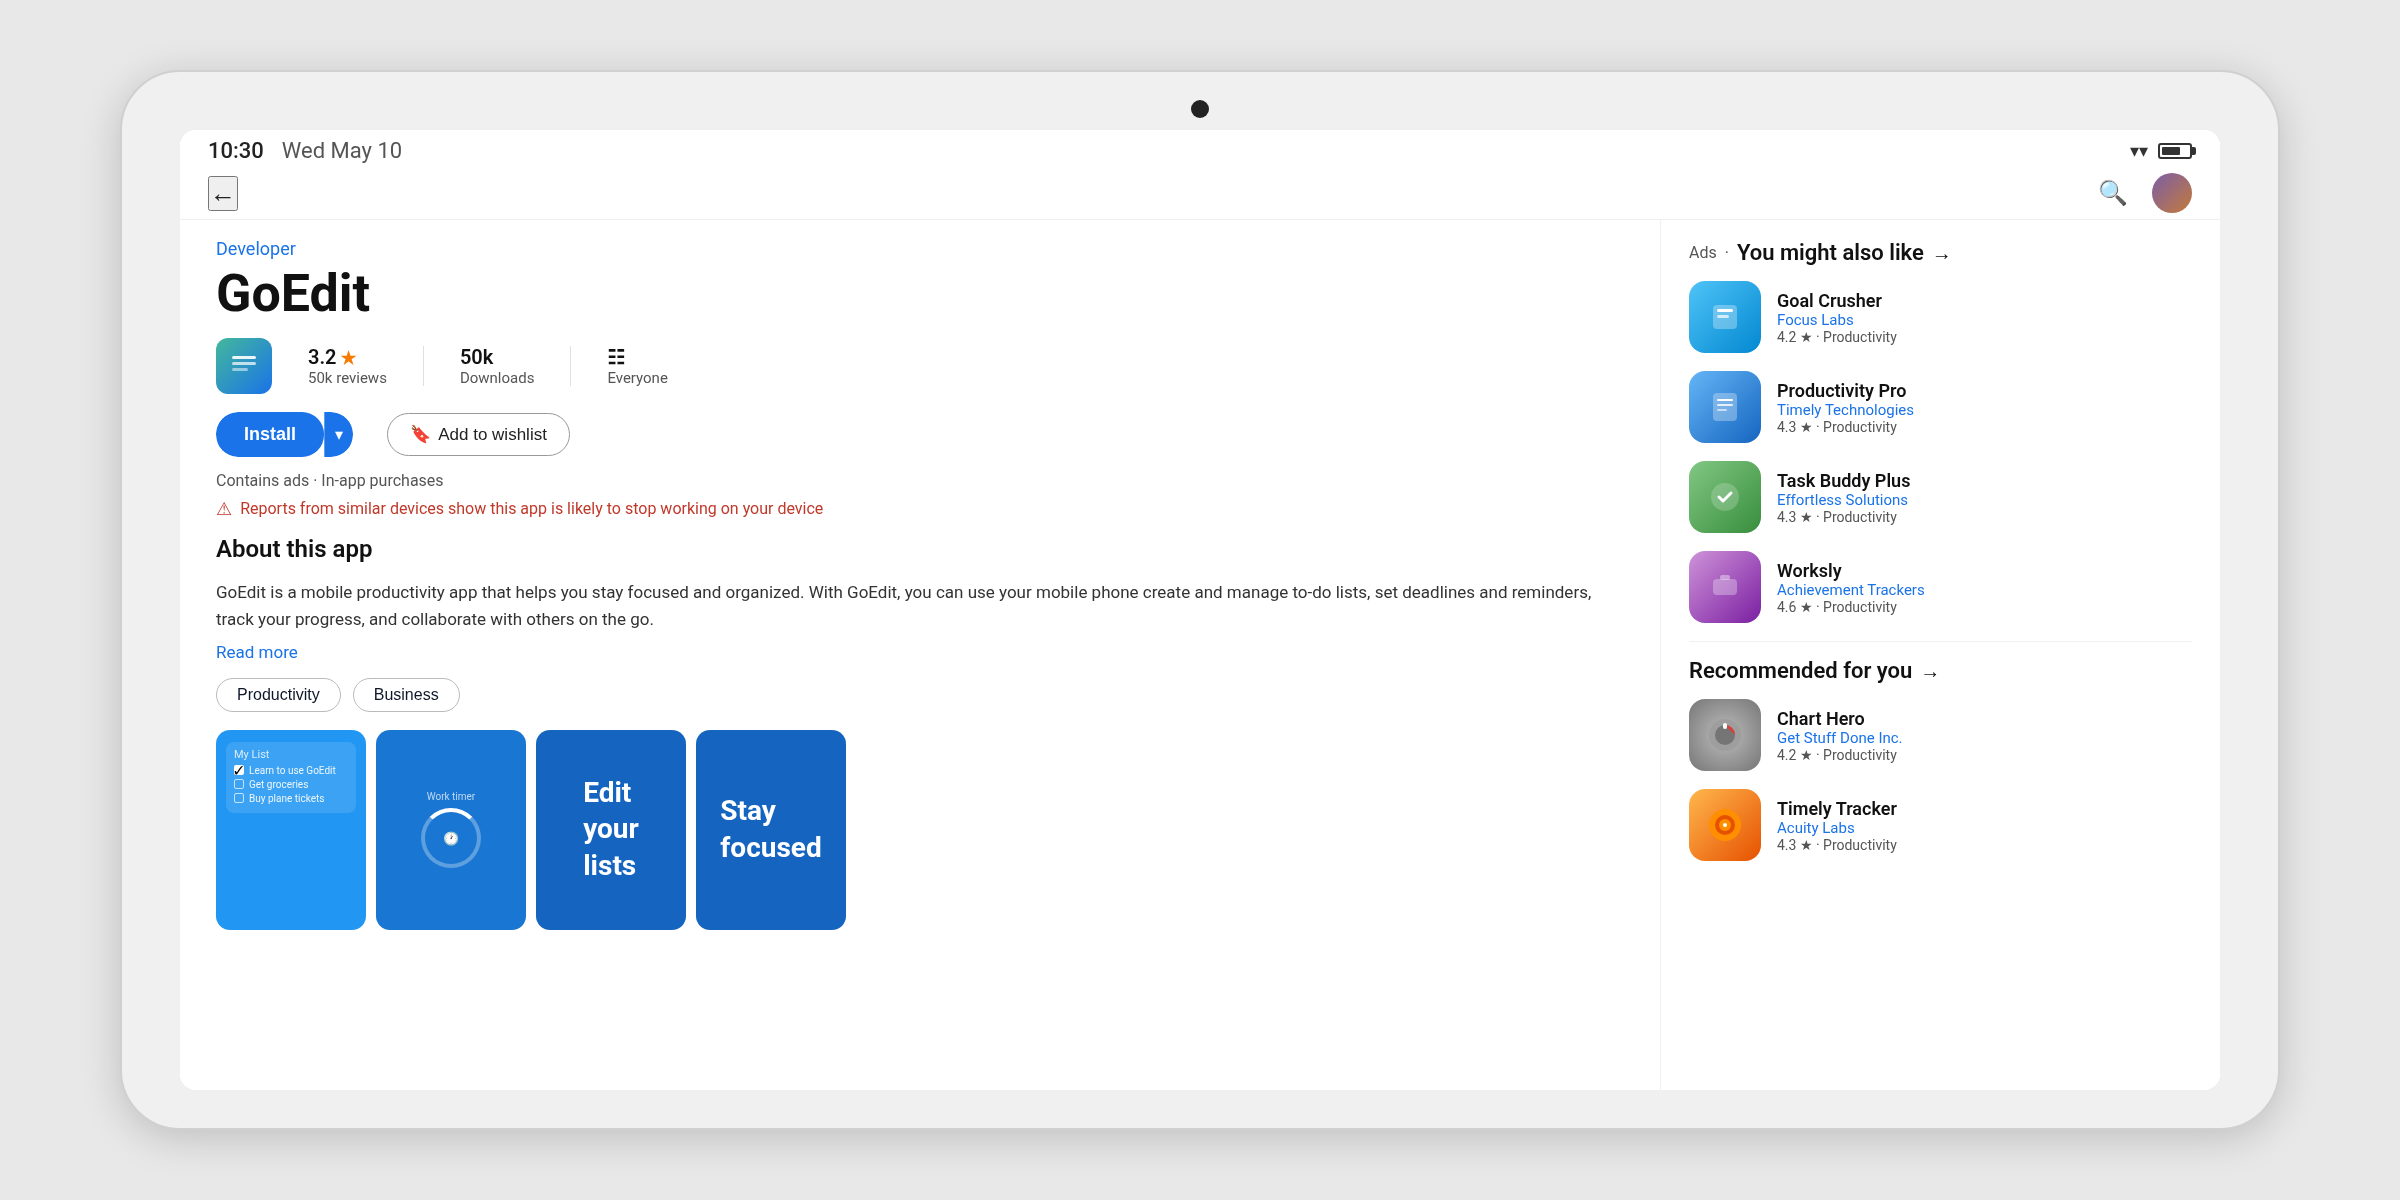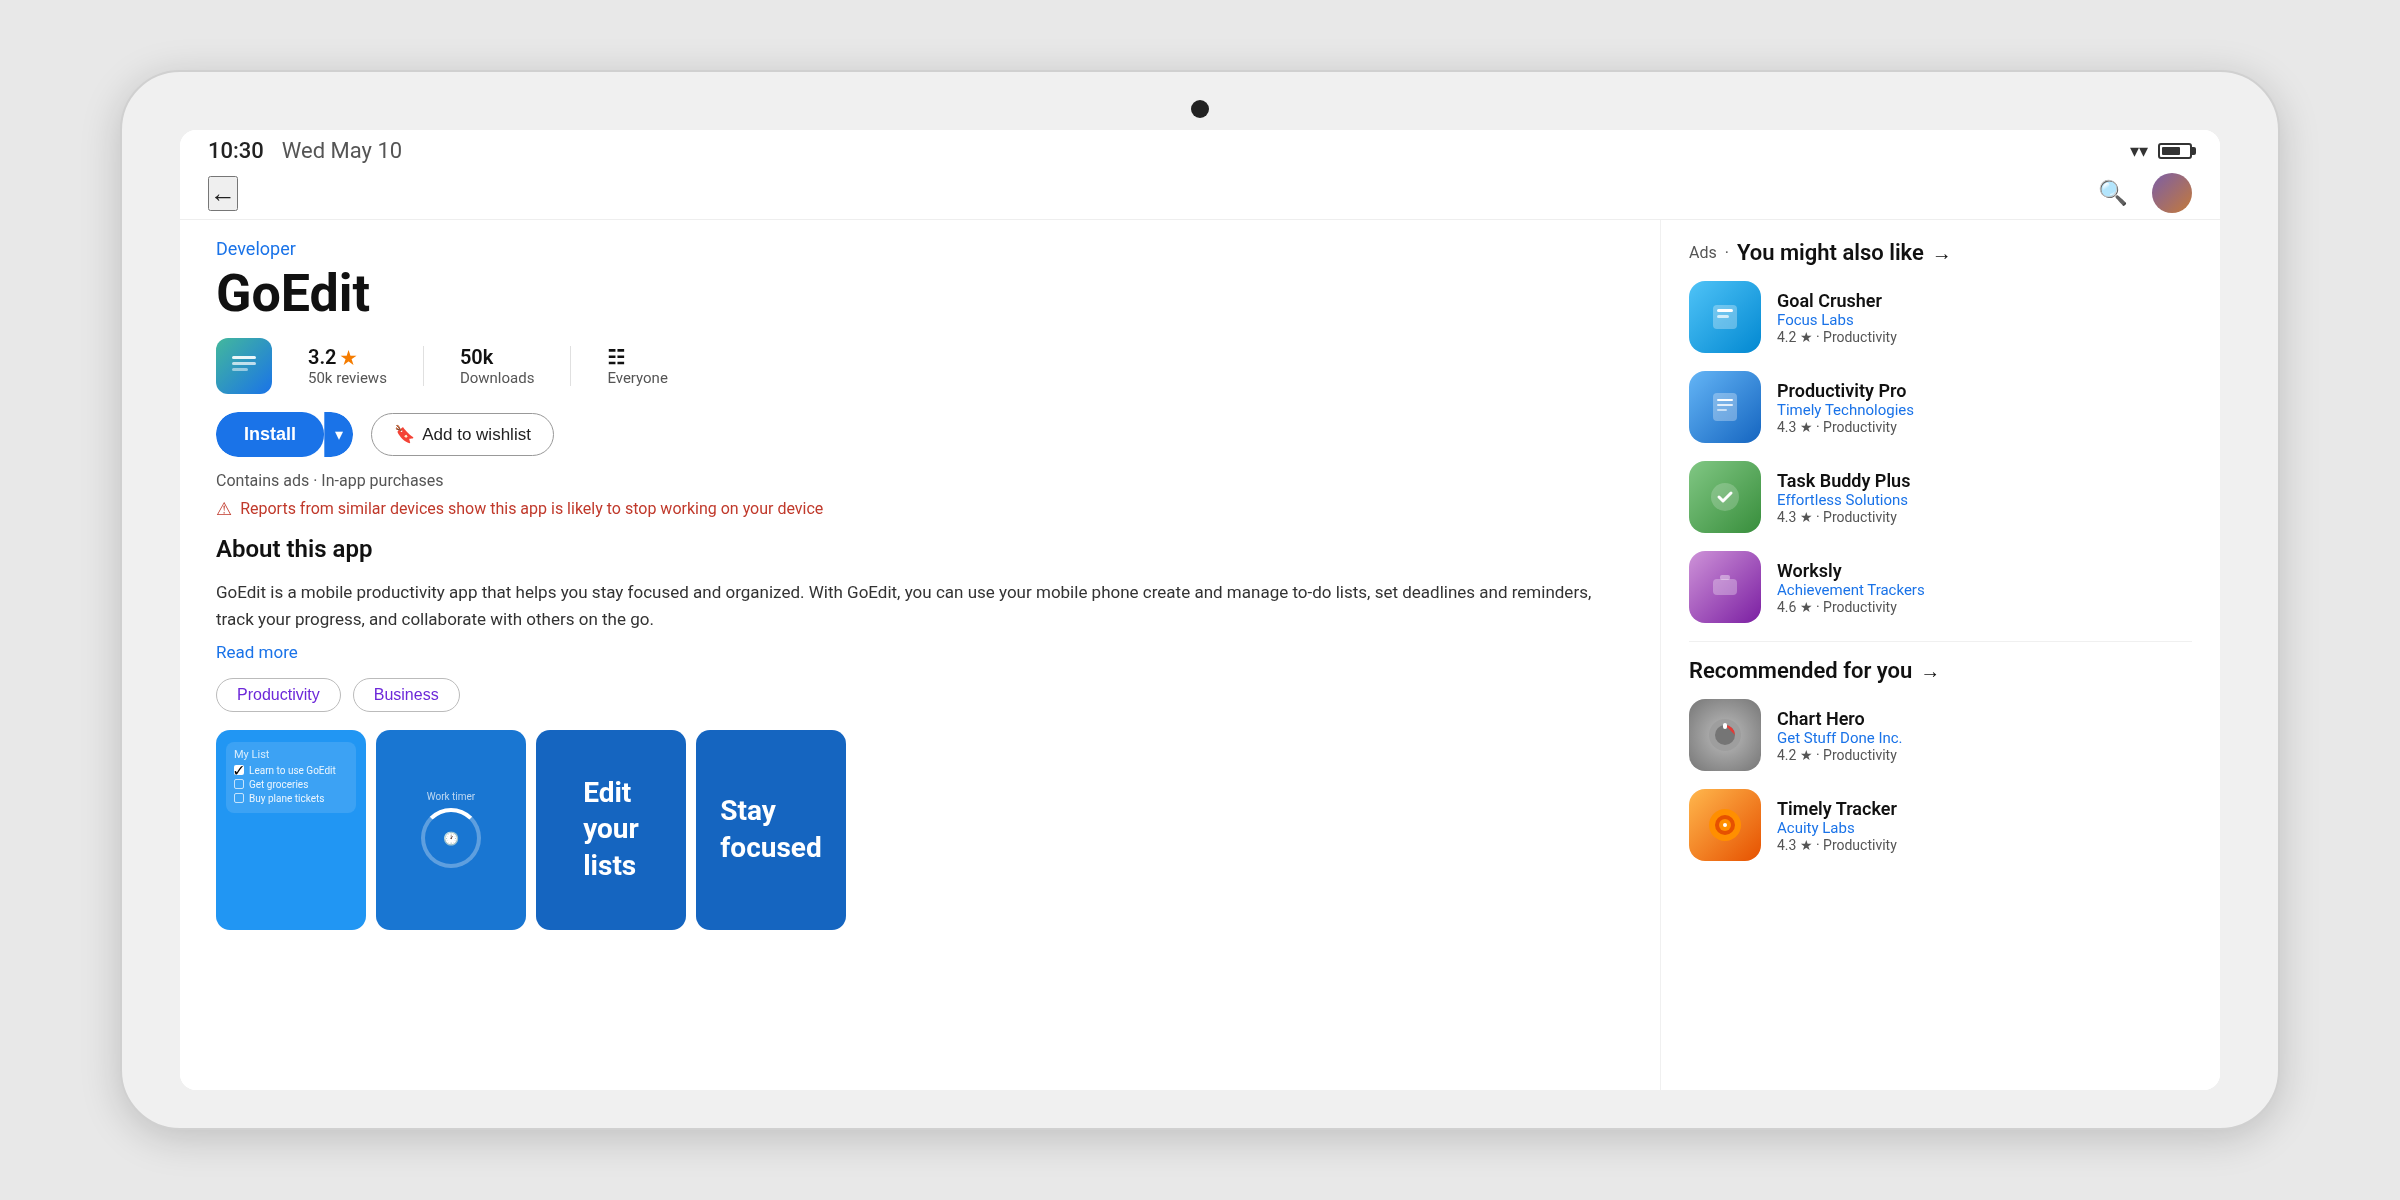--- a/index.html
+++ b/index.html
@@ -195,21 +195,21 @@
       color: #555;
     }
     .meta-divider {
       width: 1px;
       height: 40px;
       background: #e0e0e0;
     }
     .action-row {
       display: flex;
       align-items: center;
-      gap: 18px;
+      gap: 34px;
       margin-bottom: 14px;
     }
     .install-btn {
       background: #1a73e8;
       color: #fff;
       border: none;
       border-radius: 22px;
       padding: 12px 28px;
       font-size: 18px;
       font-weight: 600;
@@ -285,21 +285,21 @@
     .tag-row {
       display: flex;
       gap: 12px;
       margin-bottom: 18px;
     }
     .tag {
       border: 1.5px solid #bbb;
       border-radius: 20px;
       padding: 7px 20px;
       font-size: 16px;
-      color: #6d28d9;
+      color: #0f172a;
       cursor: pointer;
       background: #fff;
     }
     
     .screenshots-row {
       display: flex;
       gap: 10px;
       margin-top: 4px;
       overflow: hidden;
     }

